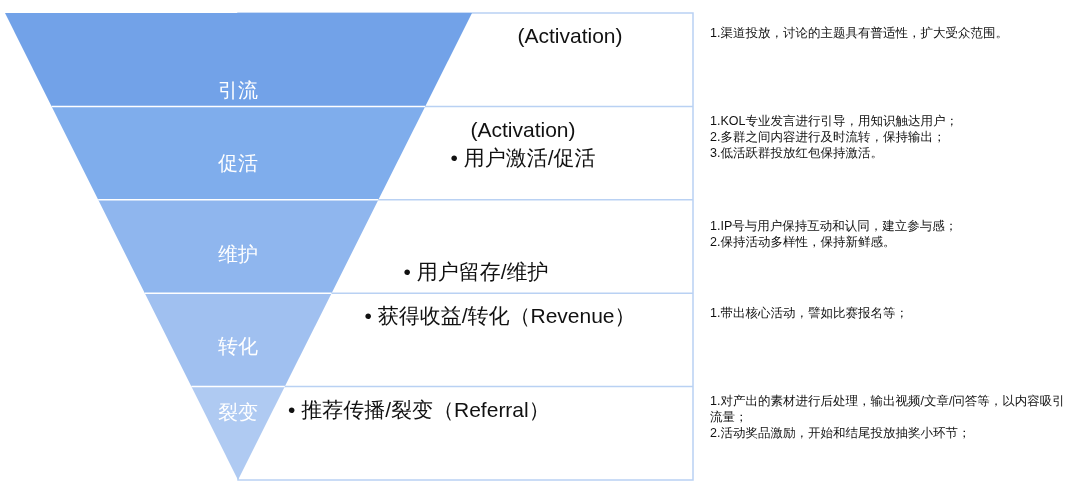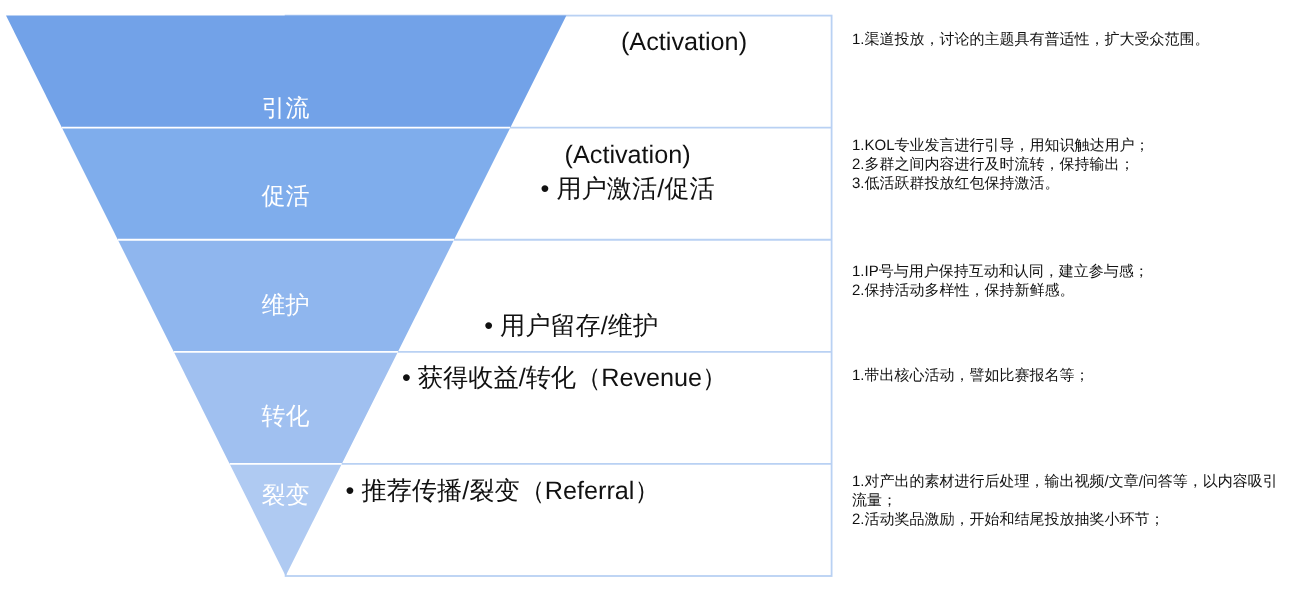--- a/index.html
+++ b/index.html
@@ -43,21 +43,21 @@
 <div class="stage-box" style="left:475px;top:22px;width:190px;">
   <div>(Activation)</div>
 </div>
 <div class="stage-box" style="left:428px;top:116px;width:190px;">
   <div>(Activation)</div>
   <div><span>•&nbsp;</span><span>用户激活/促活</span></div>
 </div>
 <div class="stage-box" style="left:381px;top:226px;width:190px;margin-top:32px;">
   <div><span>•&nbsp;</span><span>用户留存/维护</span></div>
 </div>
-<div class="stage-box" style="left:335px;top:302px;width:330px;text-align:left;">
+<div class="stage-box" style="left:335px;top:302px;width:330px;text-align:center;">
   <div><span>•&nbsp;</span><span>获得收益/转化（Revenue）</span></div>
 </div>
 <div class="stage-box" style="left:288px;top:396px;width:330px;text-align:left;">
   <div><span>•&nbsp;</span><span>推荐传播/裂变（Referral）</span></div>
 </div>
 
 <div class="desc" style="top:25px;">1.渠道投放，讨论的主题具有普适性，扩大受众范围。</div>
 <div class="desc" style="top:113px;">1.KOL专业发言进行引导，用知识触达用户；
 2.多群之间内容进行及时流转，保持输出；
 3.低活跃群投放红包保持激活。</div>

